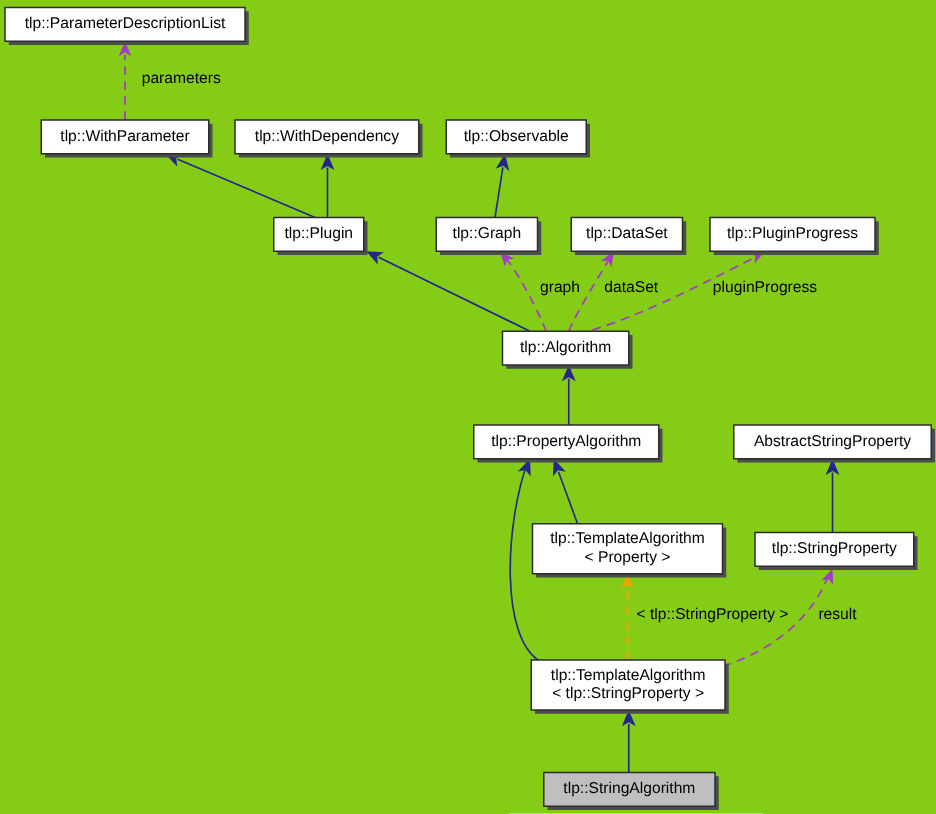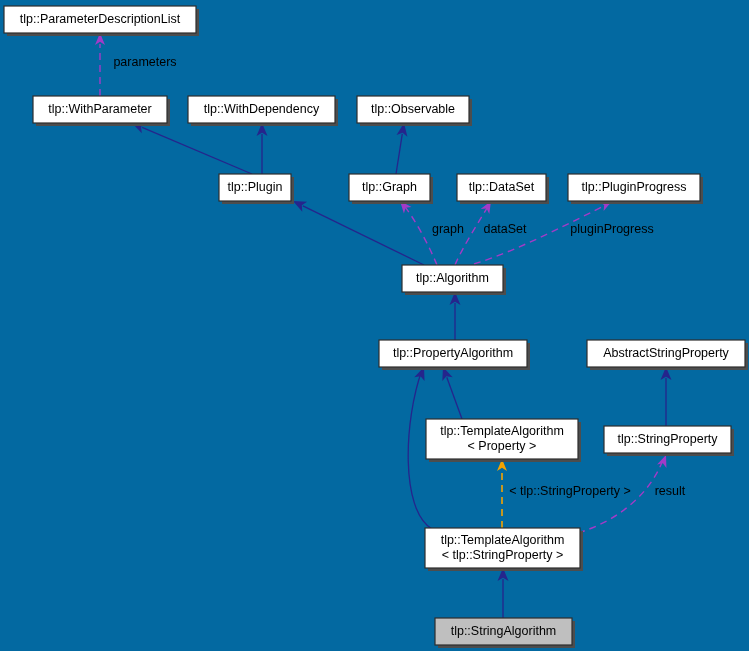--- a/index.html
+++ b/index.html
@@ -4,21 +4,21 @@
 <style>
   html, body {
     margin: 0;
     padding: 0;
     background: #ffffff;
   }
   #diagram-root {
     position: relative;
     width: 749px;
     height: 651px;
-    background: #0369a1;
+    background: #84cc16;
     font-family: "Liberation Sans", sans-serif;
     overflow: hidden;
   }
   svg#uml-canvas {
     position: absolute;
     left: 0;
     top: 0;
     width: 749px;
     height: 651px;
   }

